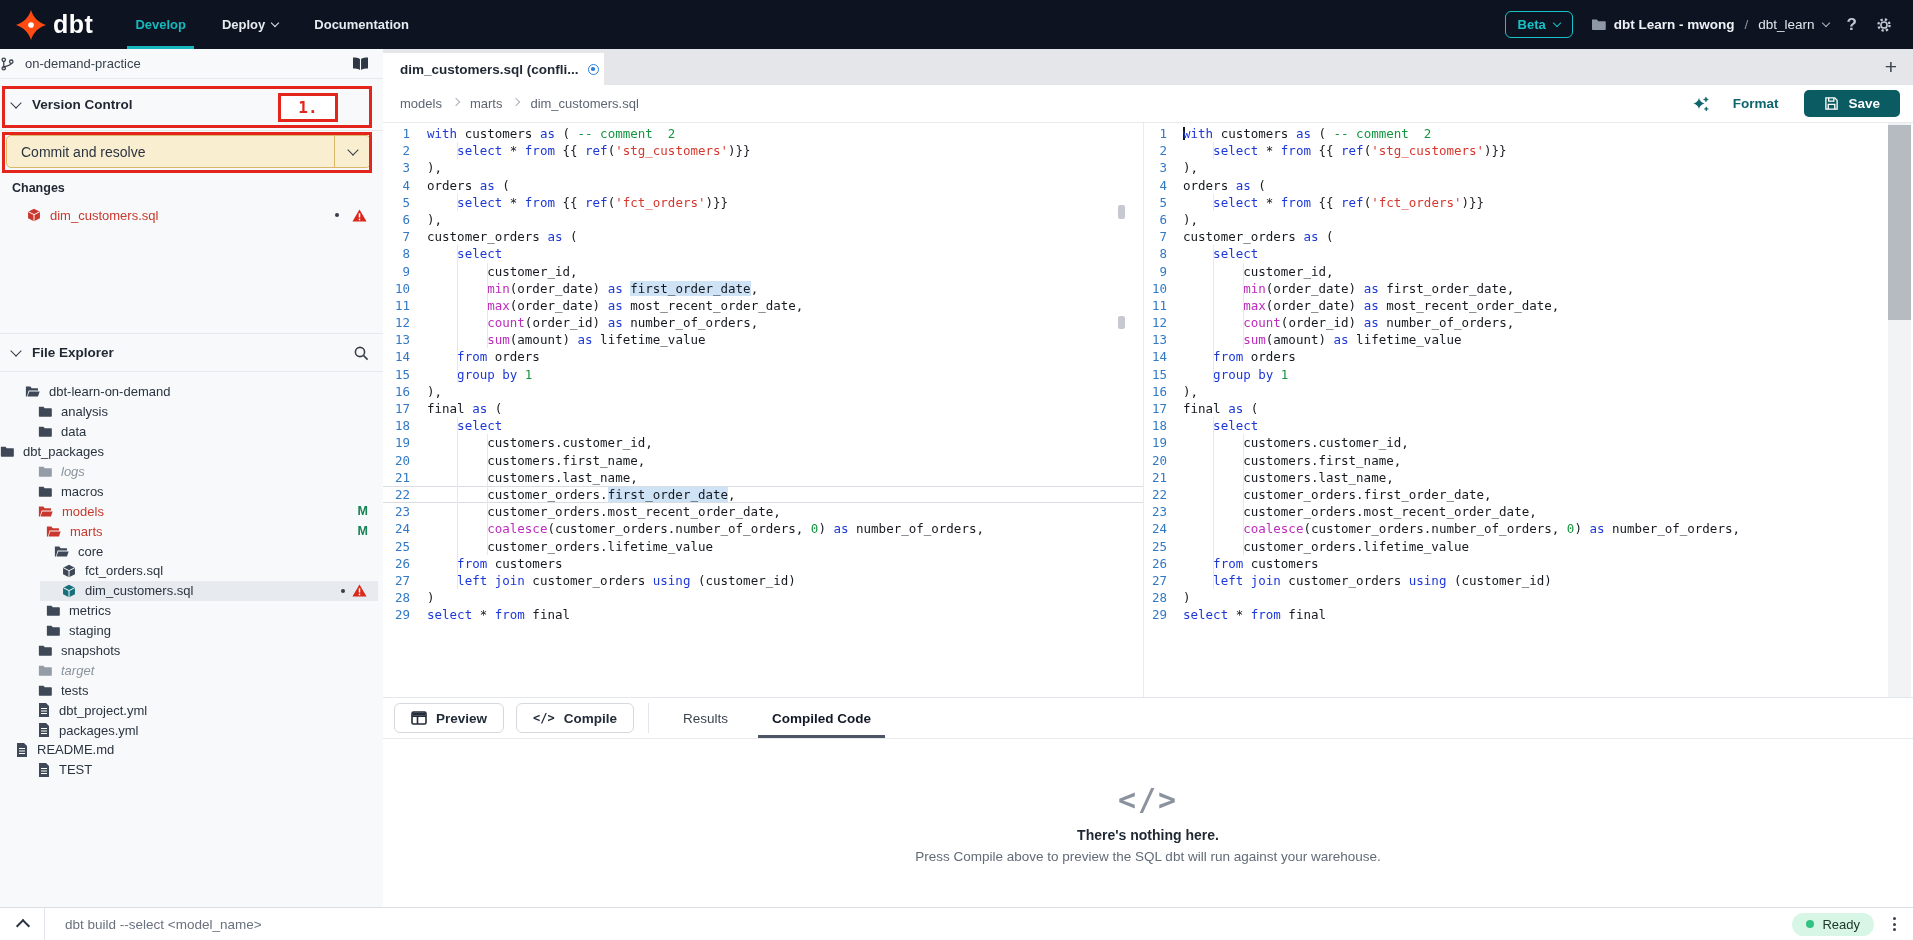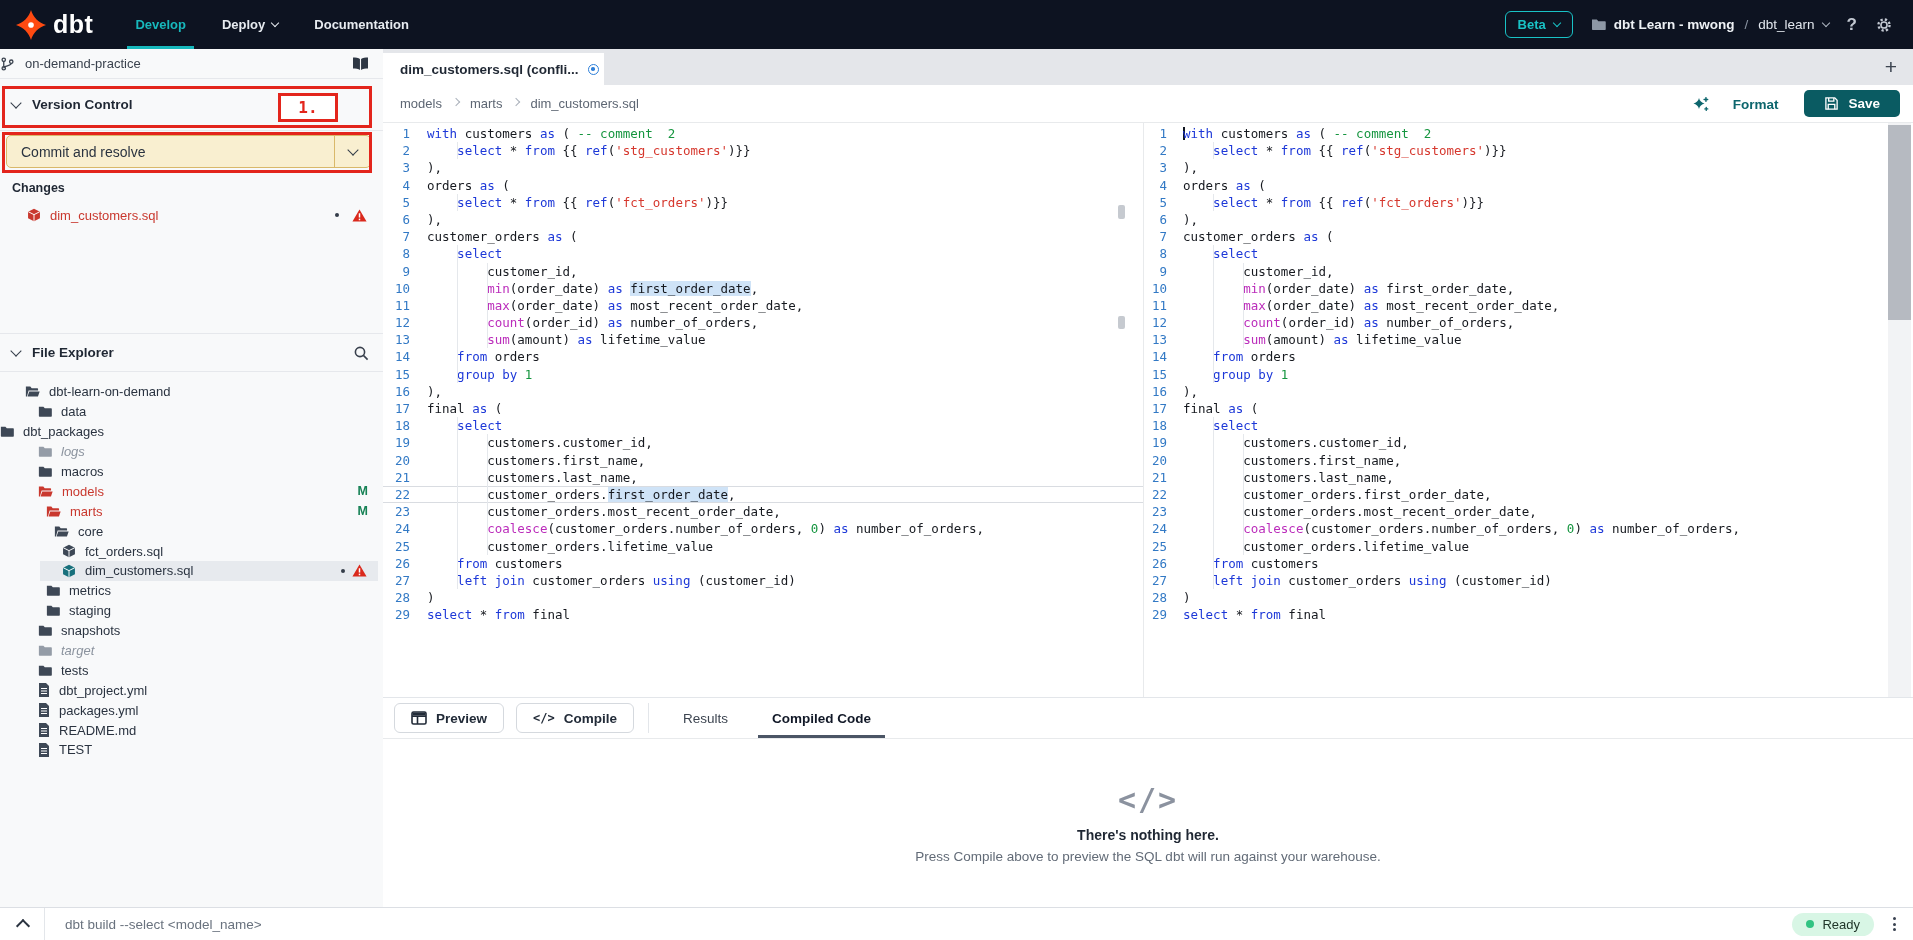--- a/index.html
+++ b/index.html
@@ -65,21 +65,21 @@
   .tabstrip{position:absolute;left:0;top:0;right:0;height:36px;background:#e4e6ea}
   .tab{position:absolute;left:0;top:4px;bottom:0;width:221px;background:#fff;display:flex;align-items:center;gap:9px;padding-left:17px;box-sizing:border-box;cursor:pointer}
   .tab .ttl{font-size:13.5px;font-weight:bold;color:#1f2733;white-space:nowrap}
   .dotring{width:11px;height:11px;border:1.5px solid #2e7fd9;border-radius:50%;display:inline-flex;align-items:center;justify-content:center;box-sizing:border-box}
   .dotring::after{content:"";width:3.5px;height:3.5px;border-radius:50%;background:#2e7fd9}
   .tab-plus{position:absolute;right:10px;top:0;height:36px;display:flex;align-items:center;color:#3c4450;font-size:21px;cursor:pointer;padding:0 6px}
   .crumb-row{position:absolute;left:0;top:36px;right:0;height:38px;border-bottom:1px solid #e8eaec;display:flex;align-items:center;box-sizing:border-box;background:#fff}
   .crumbs{display:flex;align-items:center;gap:11px;padding-left:17px;font-size:13px;color:#5d6673}
   .crumbs .chev{color:#aab1bb}
   .crumb-actions{margin-left:auto;display:flex;align-items:center;gap:26px;margin-right:13px}
-  .format-btn{display:flex;align-items:flex-end;gap:24px;color:#0d666d;font-size:13.5px;font-weight:bold;cursor:pointer}
+  .format-btn{display:flex;align-items:center;gap:24px;color:#0d666d;font-size:13.5px;font-weight:bold;cursor:pointer}
   .save-btn{display:flex;align-items:center;gap:9px;background:#0a5b62;color:#fff;font-size:13.5px;font-weight:bold;border-radius:5px;padding:6px 20px;cursor:pointer}
   
   .editor{position:absolute;left:0;top:74px;right:0;bottom:210px;overflow:hidden}
   .pane{position:absolute;top:0;bottom:0;overflow:hidden;cursor:text}
   .pane-left{left:0;width:760px}
   .pane-right{left:760px;right:0;border-left:1px solid #e8eaec}
   .code{padding-top:2px;font-family:"DejaVu Sans Mono",monospace;font-size:12.5px}
   .cl{display:flex;height:17.2px;line-height:17.2px;white-space:pre}
   .cl.active{box-shadow:inset 0 1px 0 #d9dce1, inset 0 -1px 0 #d9dce1}
   .ln{width:27px;text-align:right;color:#3279c5;flex:none;margin-right:17px;user-select:none}
@@ -236,20 +236,26 @@
           <svg width="15" height="13" viewBox="0 0 17 14">
             <path fill="#3e4856" d="M1 1.3h5l1.6 1.9H14a.8.8 0 0 1 .8.8V6H4.1L2.2 12.8H1z"></path>
             <path fill="#3e4856" d="M4.8 7h11.8l-1.9 5.8H2.9z"></path>
           </svg>
           <span class="lbl">dbt-learn-on-demand</span>
         </div>
         <div class="tree-row" style="padding-left:38px">
           <svg width="14" height="13" viewBox="0 0 16 14">
             <path fill="#3e4856" d="M1 1.5h5.2l1.6 1.9H15a.8.8 0 0 1 .8.8v8a.8.8 0 0 1-.8.8H1.8a.8.8 0 0 1-.8-.8z"></path>
           </svg>
+          <span class="lbl">analysis</span>
+        </div>
+        <div class="tree-row" style="padding-left:38px">
+          <svg width="14" height="13" viewBox="0 0 16 14">
+            <path fill="#3e4856" d="M1 1.5h5.2l1.6 1.9H15a.8.8 0 0 1 .8.8v8a.8.8 0 0 1-.8.8H1.8a.8.8 0 0 1-.8-.8z"></path>
+          </svg>
           <span class="lbl">data</span>
         </div>
         <div class="tree-row" style="">
           <svg width="14" height="13" viewBox="0 0 16 14">
             <path fill="#3e4856" d="M1 1.5h5.2l1.6 1.9H15a.8.8 0 0 1 .8.8v8a.8.8 0 0 1-.8.8H1.8a.8.8 0 0 1-.8-.8z"></path>
           </svg>
           <span class="lbl">dbt_packages</span>
         </div>
         <div class="tree-row" style="padding-left:38px">
           <svg width="14" height="13" viewBox="0 0 16 14">
@@ -345,21 +351,21 @@
           </svg>
           <span class="lbl">dbt_project.yml</span>
         </div>
         <div class="tree-row" style="padding-left:38px">
           <svg width="12" height="14" viewBox="0 0 12 14">
             <path fill="#3e4856" d="M1 0h7l3 3v11H1z"></path>
             <path stroke="#fff" stroke-width="1.2" d="M3 5.5h6M3 8h6M3 10.5h6"></path>
           </svg>
           <span class="lbl">packages.yml</span>
         </div>
-        <div class="tree-row" style="padding-left:38px">
+        <div class="tree-row" style="padding-left:16px">
           <svg width="12" height="14" viewBox="0 0 12 14">
             <path fill="#3e4856" d="M1 0h7l3 3v11H1z"></path>
             <path stroke="#fff" stroke-width="1.2" d="M3 5.5h6M3 8h6M3 10.5h6"></path>
           </svg>
           <span class="lbl">README.md</span>
         </div>
         <div class="tree-row" style="padding-left:38px">
           <svg width="12" height="14" viewBox="0 0 12 14">
             <path fill="#3e4856" d="M1 0h7l3 3v11H1z"></path>
             <path stroke="#fff" stroke-width="1.2" d="M3 5.5h6M3 8h6M3 10.5h6"></path>

